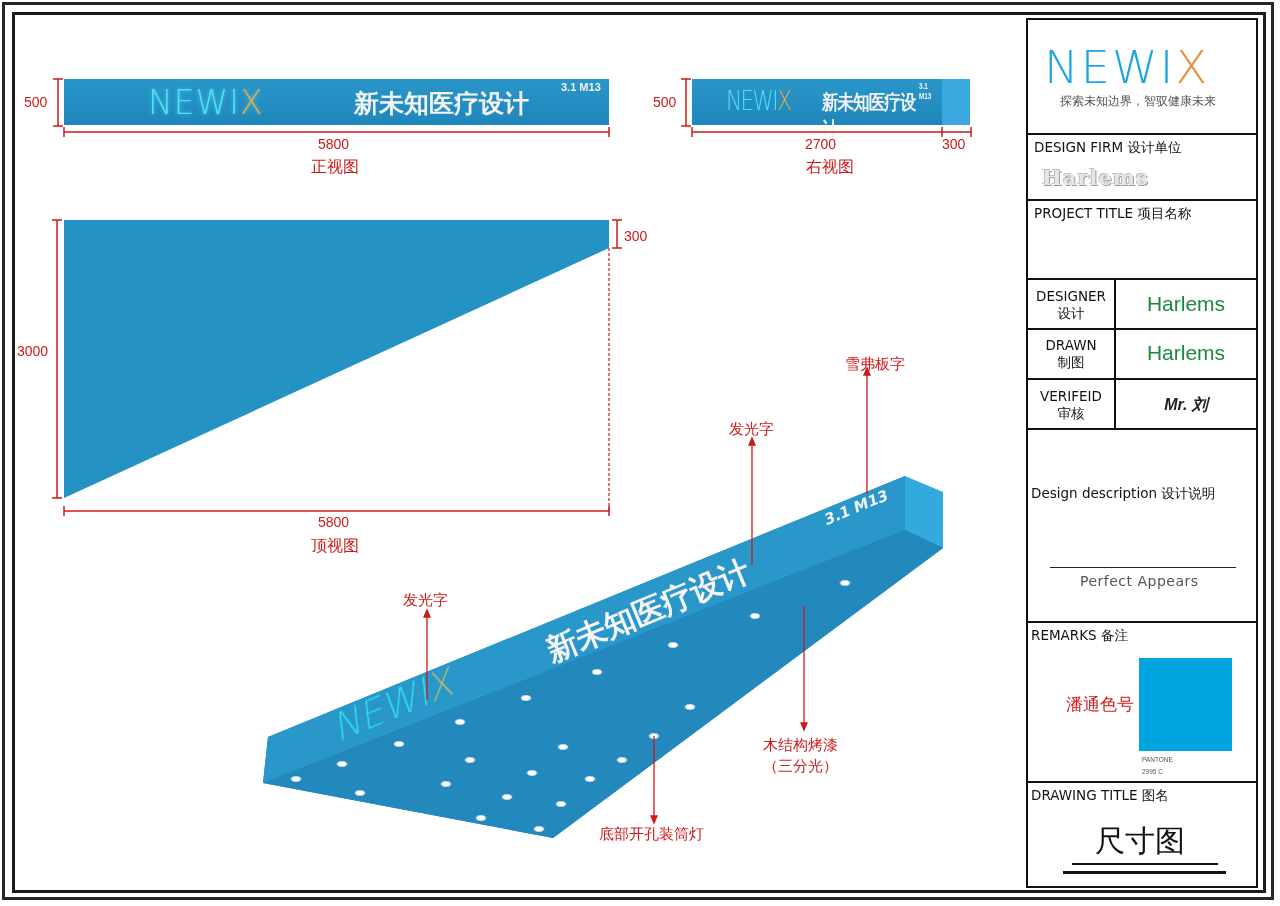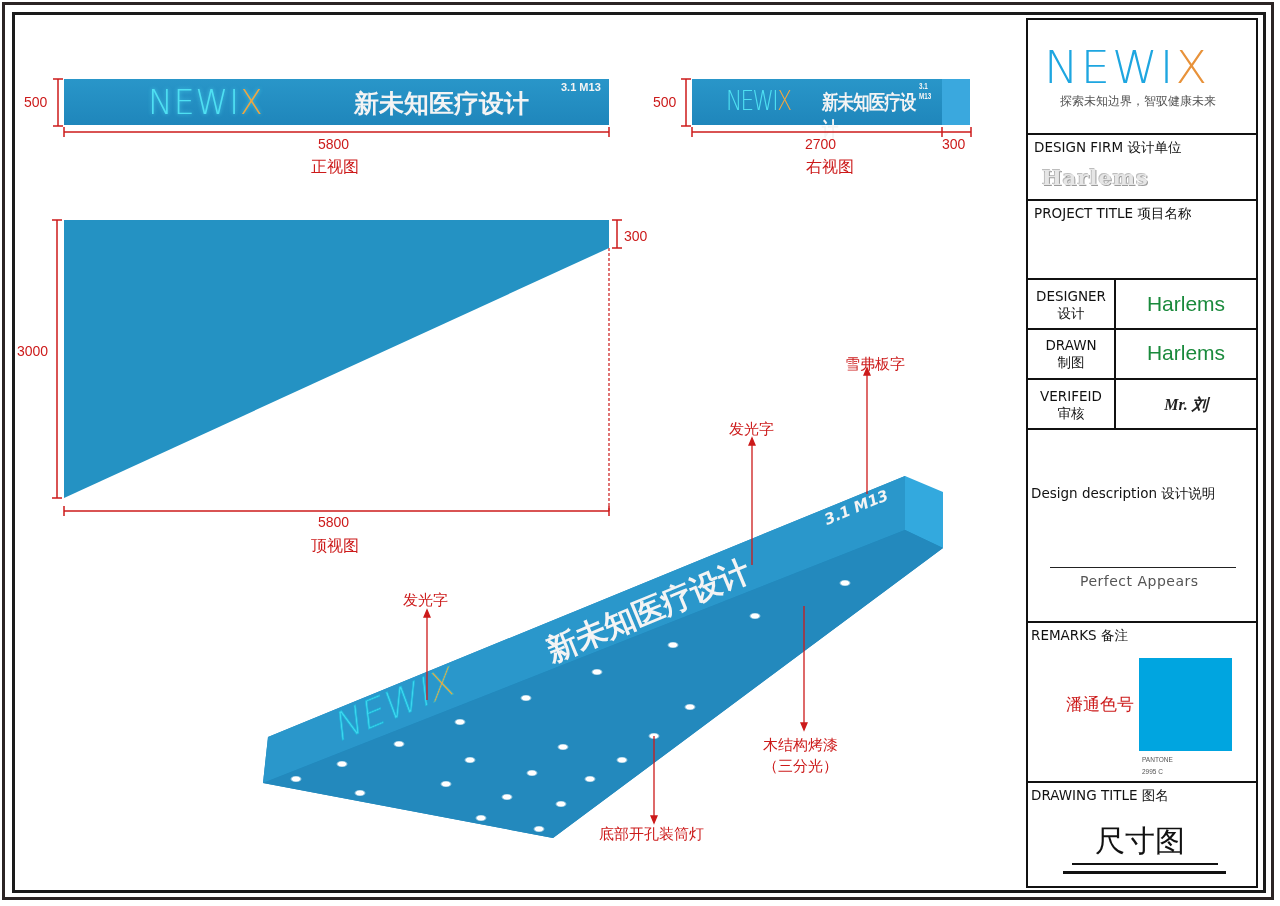--- a/index.html
+++ b/index.html
@@ -206,21 +206,21 @@
 
   <div class="tb-row" style="top:310px;height:50px;">
     <div class="tb-split"></div>
     <div class="tb-lbl" style="top:7px;"><span>DRAWN</span><br><span>制图</span></div>
     <div class="tb-val" style="top:11px;font-size:21px;color:#1a8a3c;">Harlems</div>
   </div>
 
   <div class="tb-row" style="top:360px;height:50px;">
     <div class="tb-split"></div>
     <div class="tb-lbl" style="top:8px;"><span>VERIFEID</span><br><span>审核</span></div>
-    <div class="tb-val" style="top:15px;font-size:16px;font-style:italic;font-weight:bold;color:#222;font-family:Liberation Serif, serif;">Mr. 刘</div>
+    <div class="tb-val" style="top:15px;font-size:16px;font-style:italic;font-weight:bold;color:#222;font-family:Liberation Sans, sans-serif;">Mr. 刘</div>
   </div>
 
 
   <div class="tb-row" style="top:461px;height:142px;">
     <span class="tb-head" style="left:3px;">Design description 设计说明</span>
     <div class="abs" style="left:22px;top:86px;width:186px;height:1px;background:#222;"></div>
     <span class="abs" style="left:52px;top:92px;font-size:14px;color:#555;letter-spacing:.5px;font-family:'DejaVu Sans',sans-serif;">Perfect Appears</span>
   </div>
 
   <div class="tb-row" style="top:603px;height:160px;">

